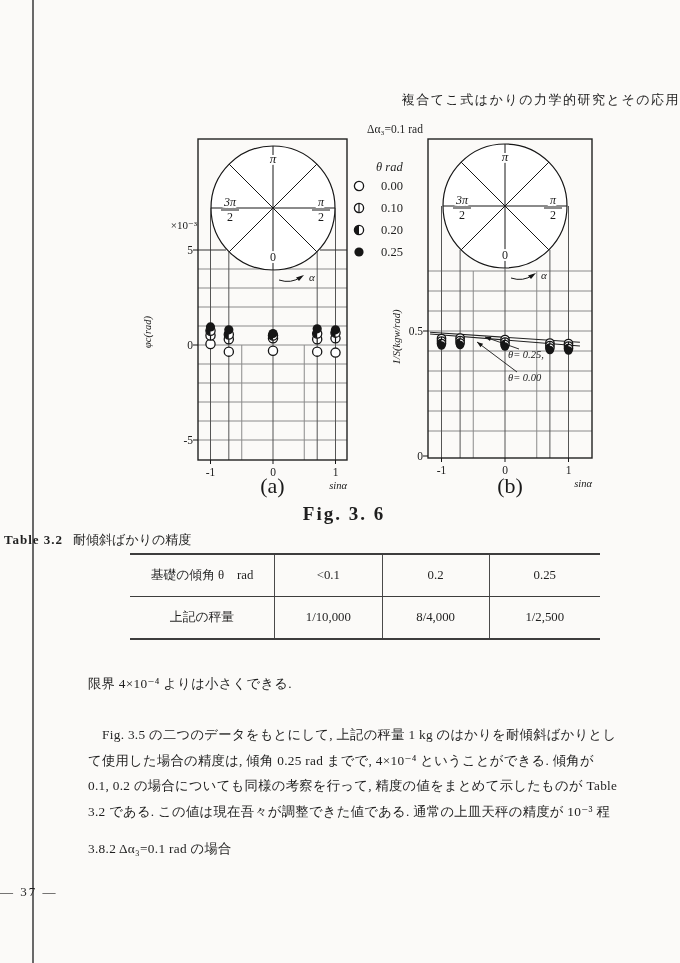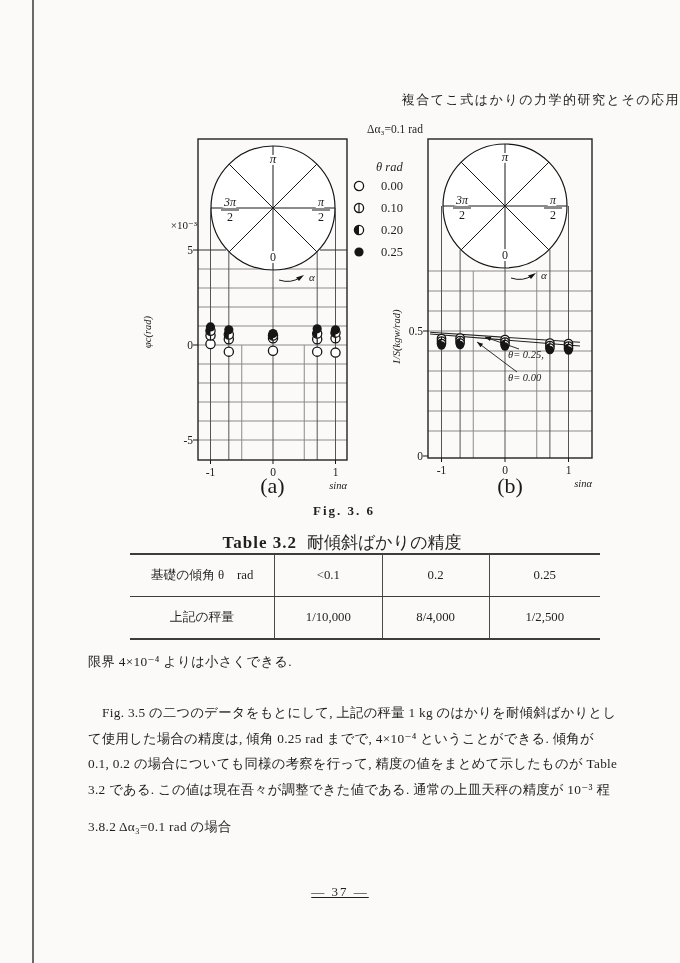--- a/index.html
+++ b/index.html
@@ -13,39 +13,39 @@
        font-size:11.5px;}
   svg.chart{position:absolute;}
   #chart-a{left:130px;top:125px;}
   #chart-b{left:390px;top:125px;}
   svg text{font-family:"Liberation Serif","DejaVu Serif",serif;fill:#1a1a1a;}
   .legend{position:absolute;left:352px;top:160px;width:90px;font-size:12.5px;}
   .legend-header{margin-left:24px;font-style:italic;margin-bottom:4px;}
   .legend-row{display:flex;height:22px;}
   .legend-row svg{margin-right:15px;flex:0 0 auto;}
   .fig-caption{position:absolute;left:8px;right:0;top:503px;text-align:center;
-       font-weight:bold;font-size:13px;letter-spacing:2px;}
-  .table-caption{position:absolute;left:4px;right:0;top:531px;text-align:center;font-size:17px;}
+       font-weight:bold;font-size:19px;letter-spacing:2px;}
+  .table-caption{position:absolute;left:4px;right:0;top:531px;text-align:left;font-size:13px;}
   .table-caption b{margin-right:10px;letter-spacing:1px;}
   table.acc{position:absolute;left:130px;top:553px;width:470px;border-collapse:collapse;
        border-top:2.5px solid #3d3d3d;border-bottom:2.5px solid #3d3d3d;font-size:12.8px;}
   table.acc td{height:33px;text-align:center;padding:4px 4px;}
   table.acc tr:first-child td{border-bottom:1.5px solid #3d3d3d;}
   table.acc td+td{border-left:1.2px solid #4a4a4a;}
   table.acc td:nth-child(1){width:150px;}
   table.acc td:nth-child(2){width:105px;}
   table.acc td:nth-child(3){width:105px;}
   table.acc td:nth-child(4){width:110px;}
-  .body-text{position:absolute;left:88px;top:649px;width:514px;font-size:13.3px;
+  .body-text{position:absolute;left:88px;top:671px;width:514px;font-size:13.3px;
        letter-spacing:.3px;}
   .line{height:25.4px;line-height:25.4px;white-space:nowrap;}
   .gap1{height:26px;} .gap2{height:12px;}
   .indent{padding-left:14px;}
-  .pageno{position:absolute;left:0;right:0;top:884px;text-align:center;font-size:13px;
-       letter-spacing:2px;text-decoration:underline;}
+  .pageno{position:absolute;left:0;right:0;top:884px;font-size:13px;
+       letter-spacing:2px;}
 </style>
 </head>
 <body>
 
 <div class="page">
   <div class="edge"></div>
 
   <div class="running-title">複合てこ式はかりの力学的研究とその応用</div>
   <div class="fig-super">Δα₃=0.1 rad</div>
 

